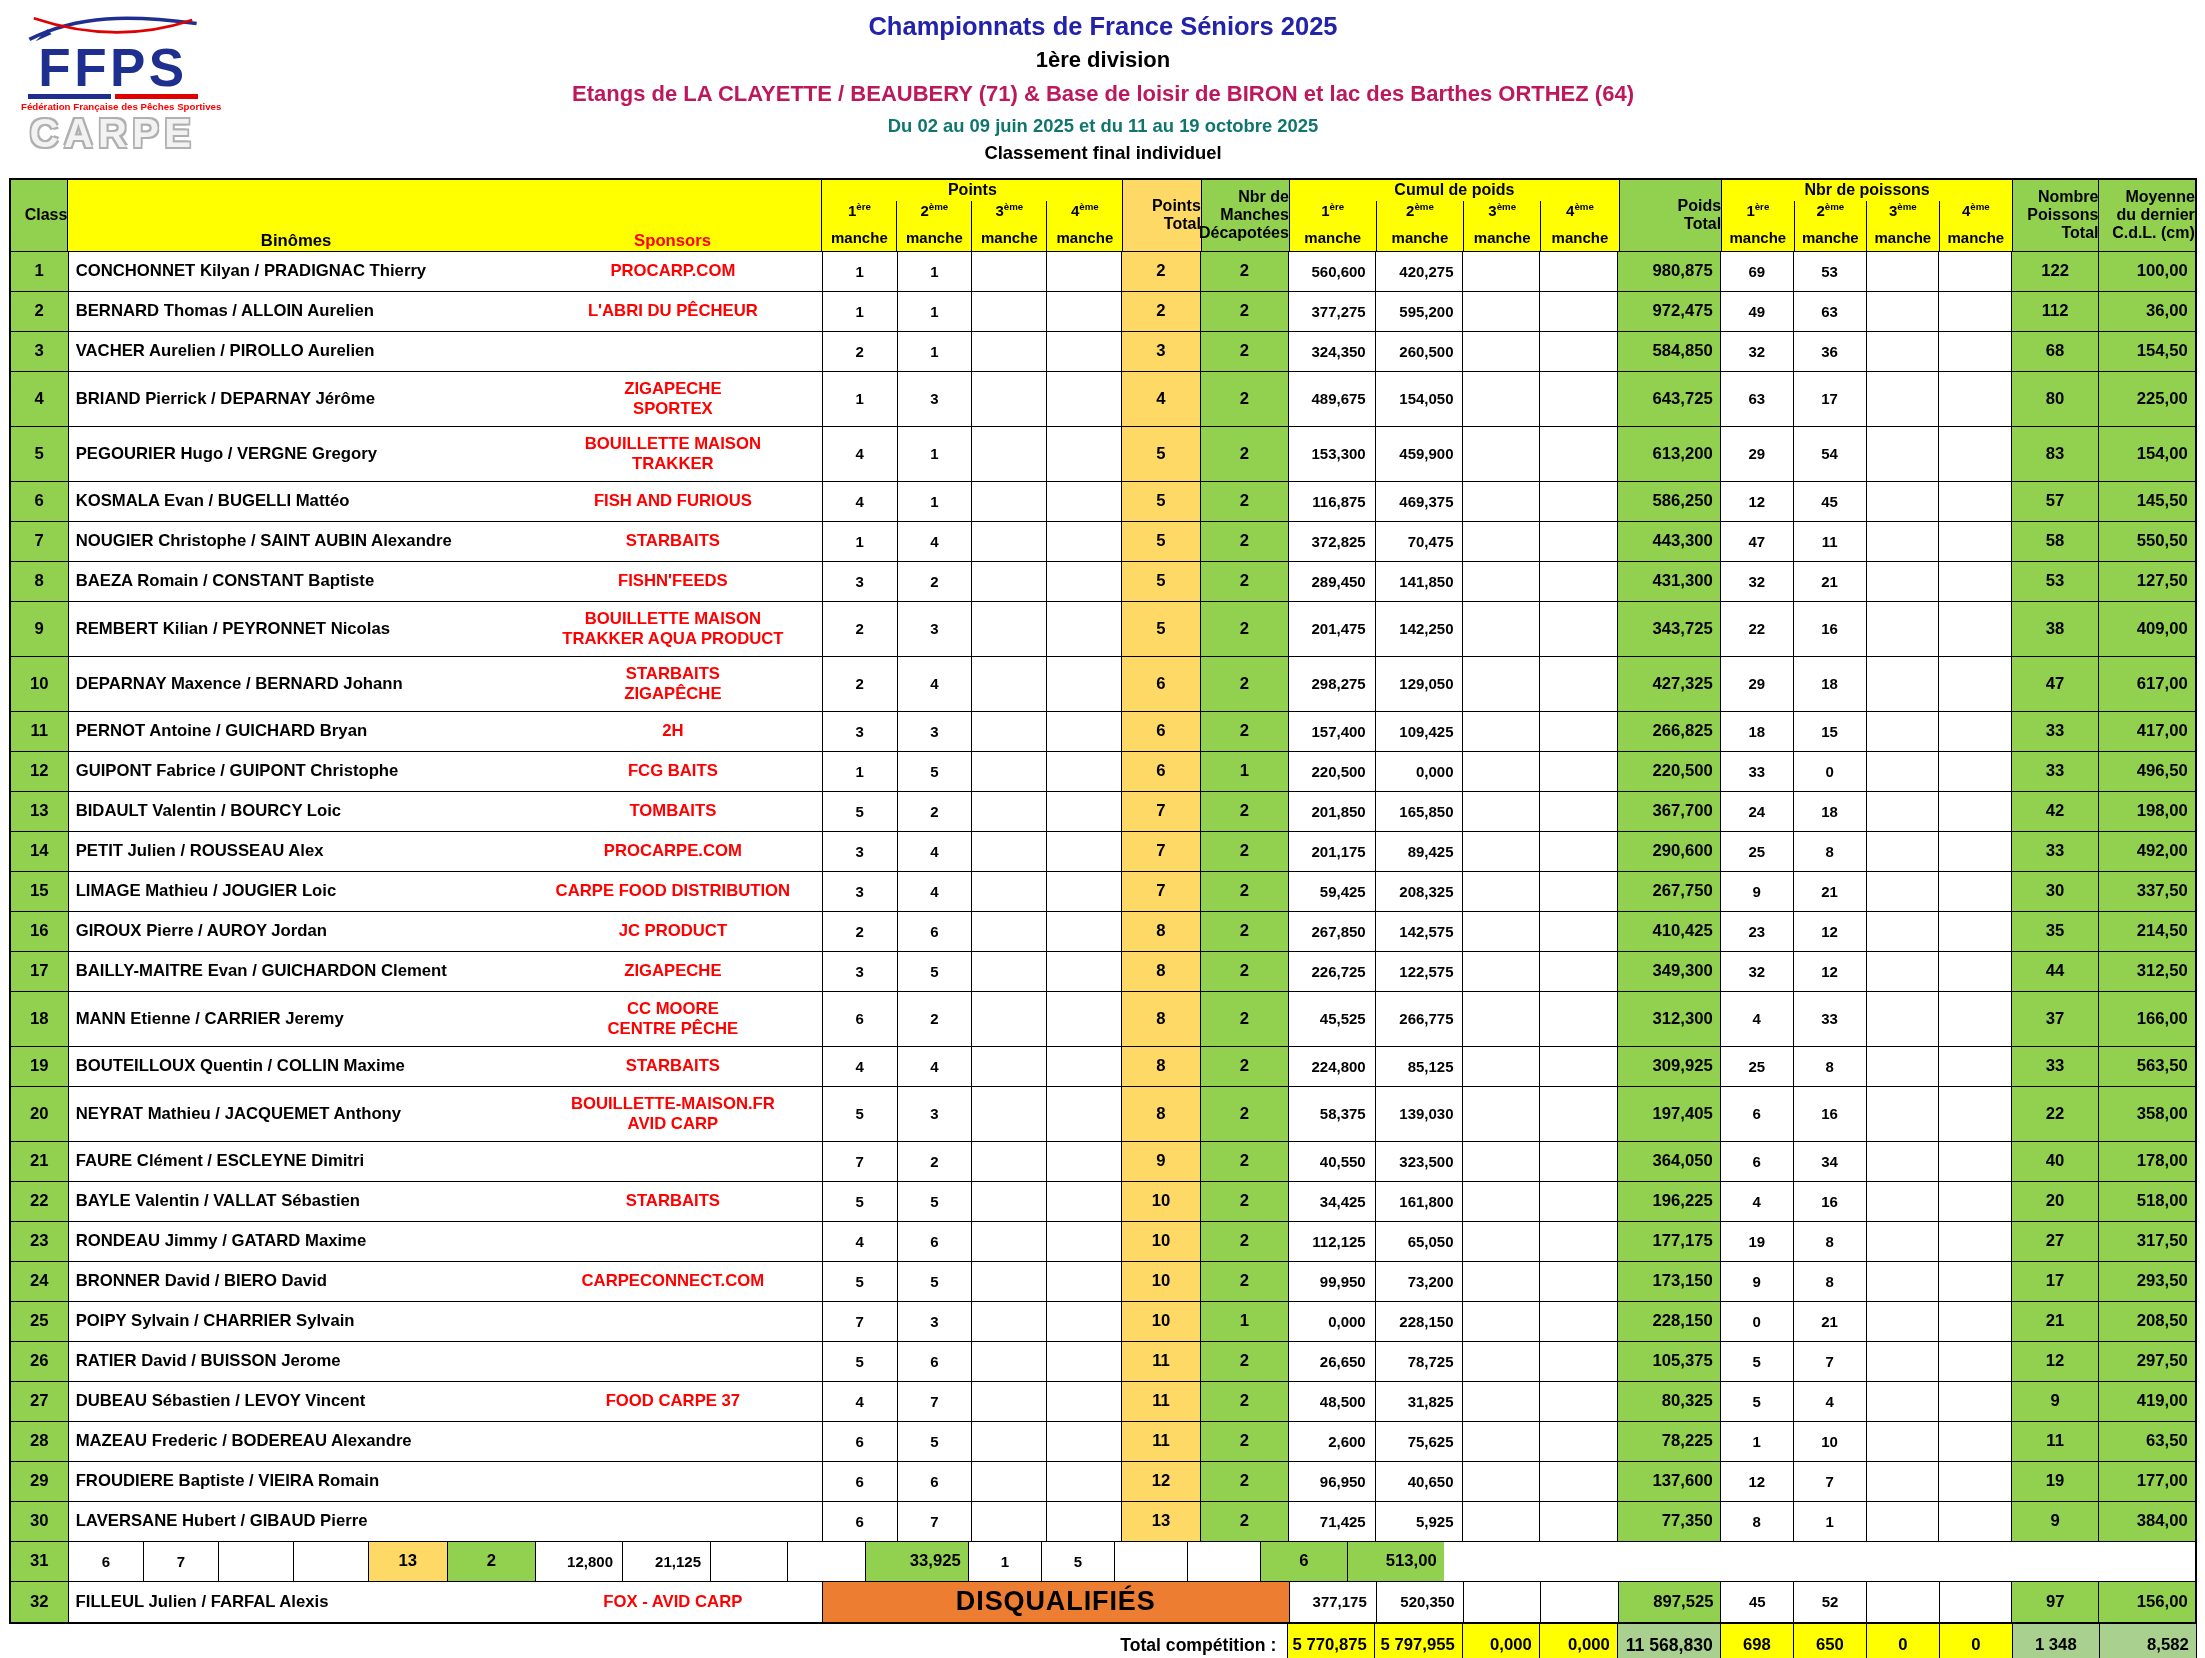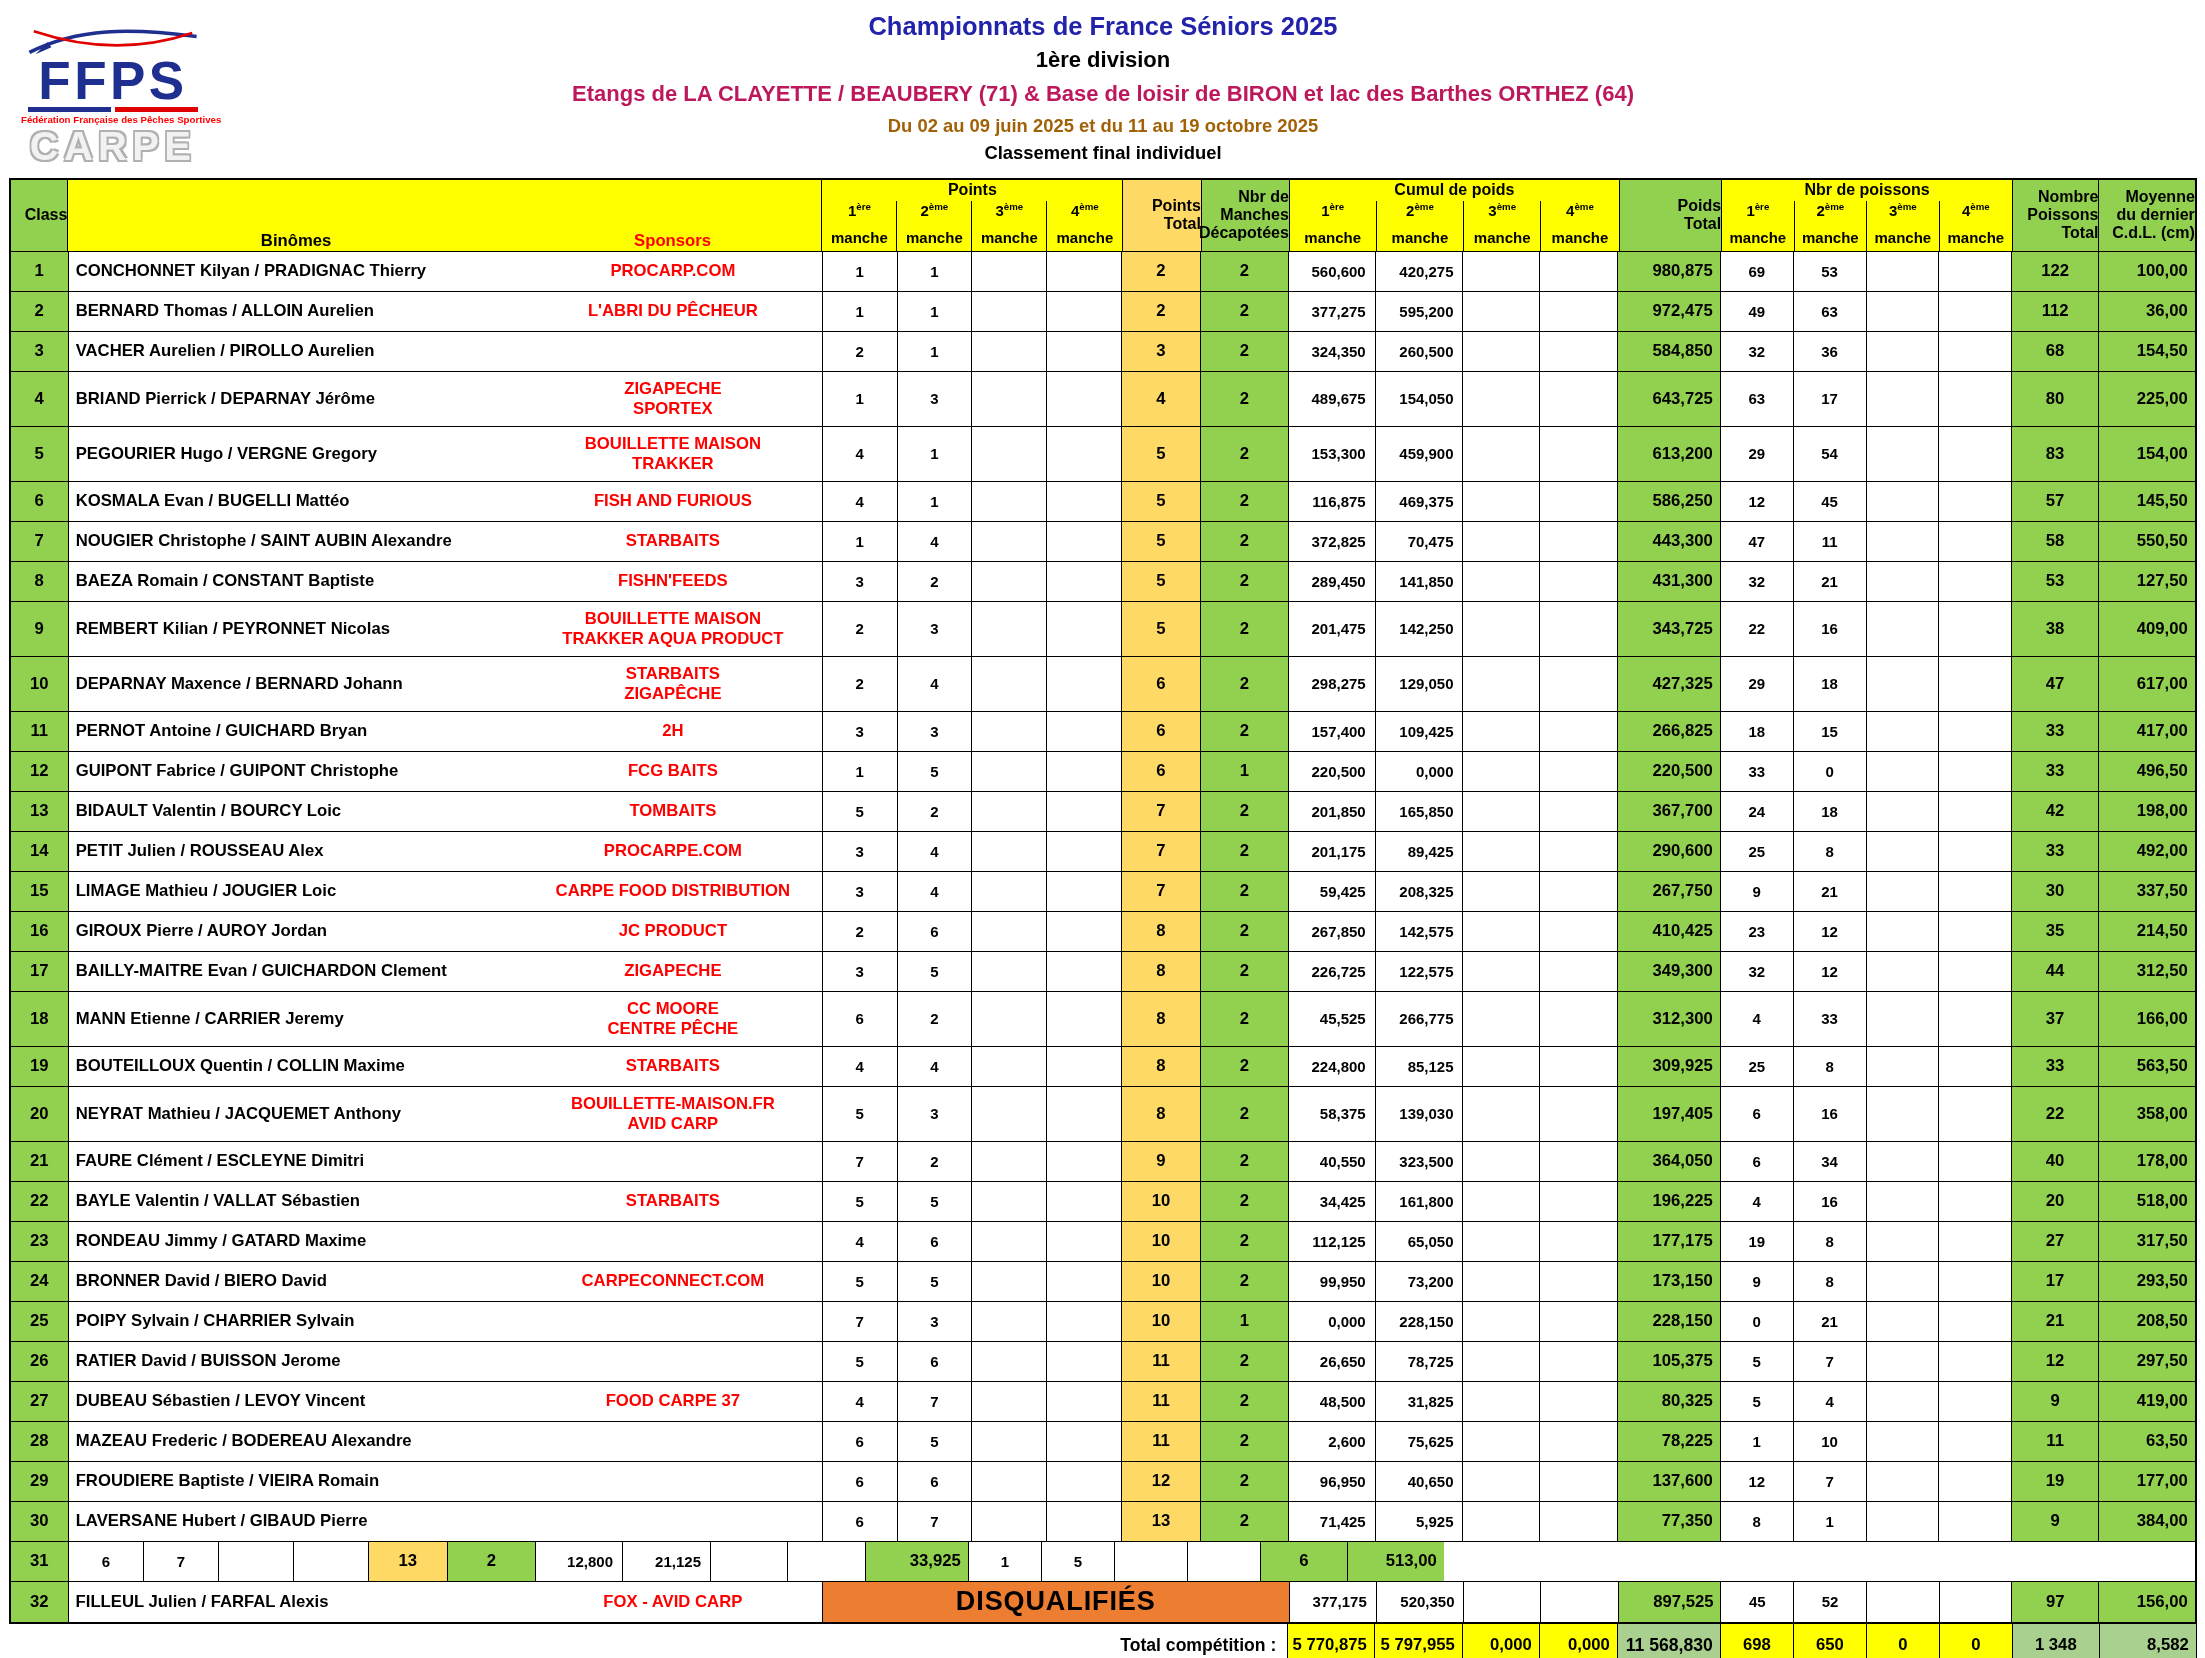--- a/index.html
+++ b/index.html
@@ -1,36 +1,36 @@
 <!DOCTYPE html>
 <html style="font-size:14px"><head>
 <meta charset="utf-8">
 <style>
   * { margin:0; padding:0; box-sizing:border-box; }
   body { background:#fff; }
   .page { width:2206px; height:1658px; background:#fff; position:relative;
           font-family:"Liberation Sans", sans-serif; overflow:hidden; }
 
   
-  .logo { position:absolute; top:26px; left:21px; width:184px; text-align:center; }
+  .logo { position:absolute; top:13px; left:21px; width:184px; text-align:center; }
   .logo-swoosh { display:block; margin:0 auto; }
   .logo-ffps { font-size:53px; font-weight:bold; color:#1F2F8F; letter-spacing:3.5px; line-height:49px; }
   .logo-bars { display:flex; height:5.3px; margin:1.8px 7px; }
   .logo-bars .b1 { flex:1; background:#1F2F8F; margin-right:3.5px; }
   .logo-bars .b2 { flex:1; background:#E00000; }
   .logo-fede { color:#FF0000; font-size:9.7px; font-weight:bold; white-space:nowrap; }
   .logo-carpe { font-size:40px; font-weight:bold; color:#f2f2f2; letter-spacing:5.3px; line-height:42px;
                 text-shadow:-1.8px -1.8px 0 #b0b0b0, 1.8px -1.8px 0 #b0b0b0, -1.8px 1.8px 0 #b0b0b0, 1.8px 1.8px 0 #b0b0b0; }
 
   
   .titles { text-align:center; padding-top:12.3px; font-weight:bold; }
   .title-main     { color:#2222AA; font-size:25.5px; }
   .title-division { color:#000; font-size:22px; margin-top:6.1px; }
   .title-venue    { color:#be185d; font-size:22px; margin-top:8px; }
-  .title-dates    { color:#a16207; font-size:18.4px; margin-top:8px; }
+  .title-dates    { color:#0f766e; font-size:18.4px; margin-top:8px; }
   .title-sub      { color:#000; font-size:18.4px; margin-top:4.4px; }
   .title-time     { color:#000; font-size:18.4px; margin-top:4.4px; }
 
   
   .tbl { margin:14px 0 0 8.8px; width:2188px; border:2.6px solid #000; }
   .thead { display:flex; height:72px; border-bottom:1.8px solid #000; font-weight:bold; }
   .hcell { border-right:0.9px solid #000; display:flex; flex-direction:column;
            align-items:flex-end; justify-content:center; text-align:center; font-size:16px; line-height:18.4px; }
   .hgroup { display:flex; flex-direction:column; padding:0; justify-content:flex-start; }
   .hgroup-title { height:21px; display:flex; align-items:center; justify-content:center; width:100%; }

